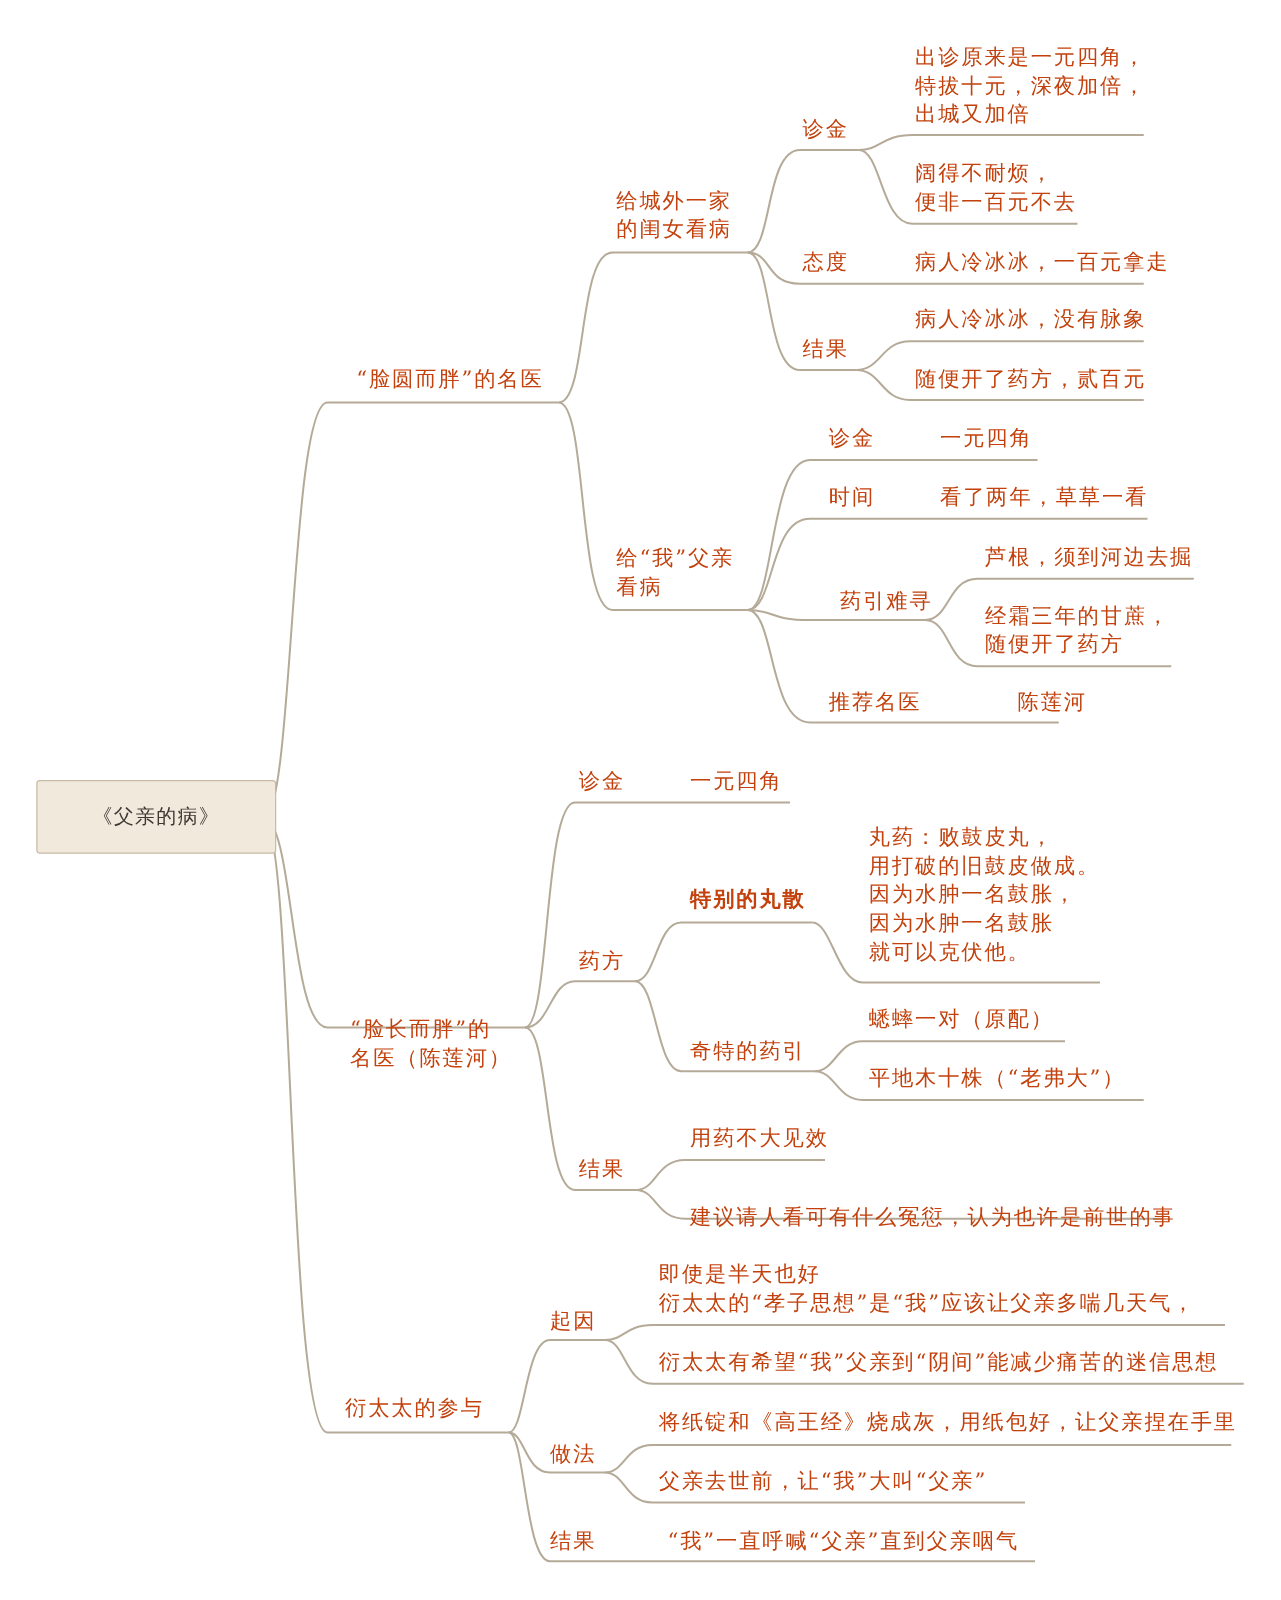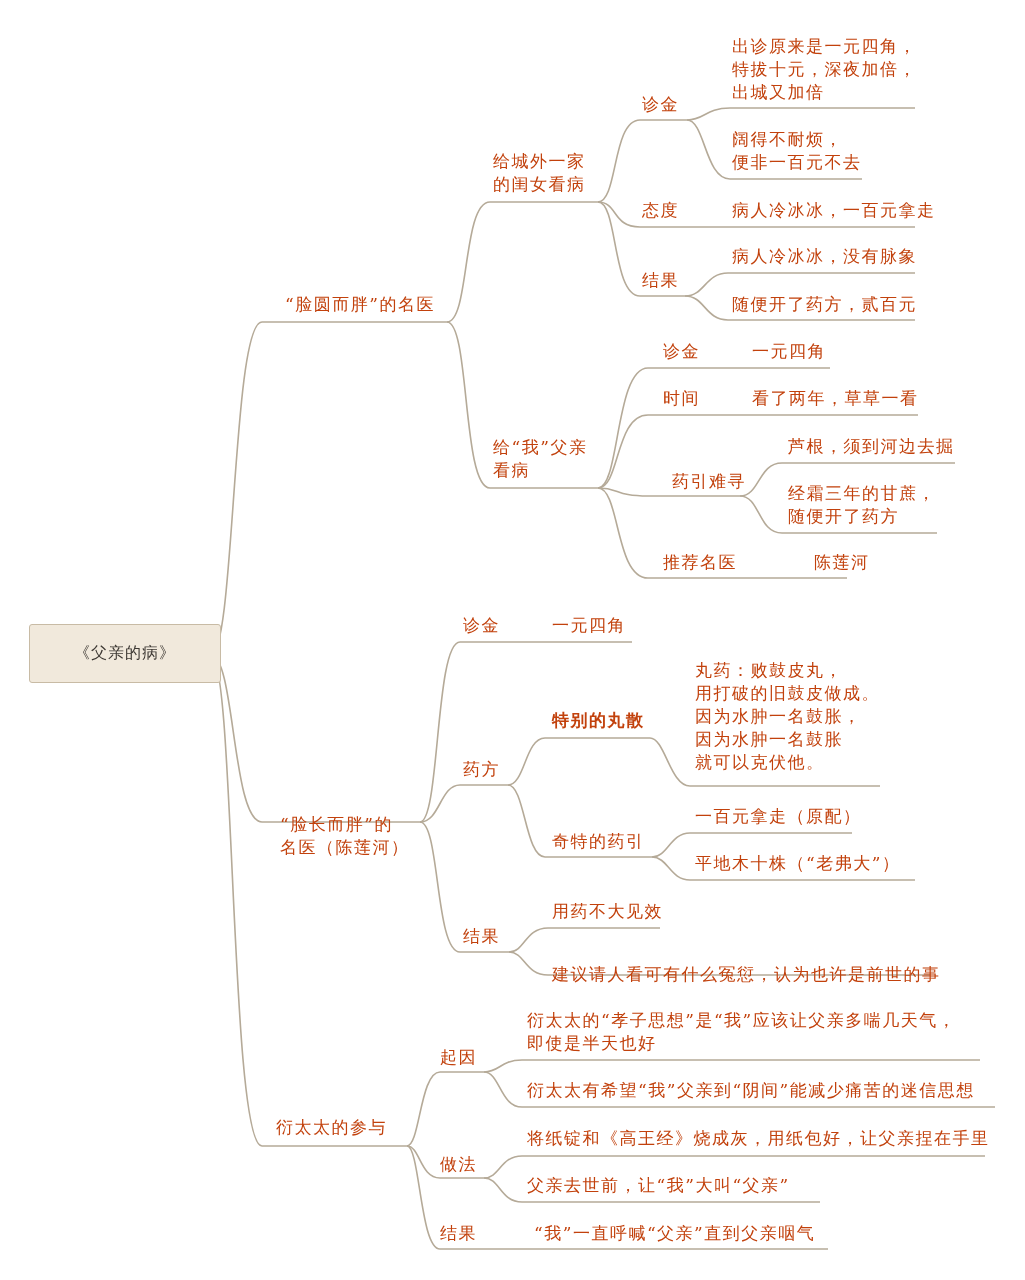--- a/index.html
+++ b/index.html
@@ -125,30 +125,30 @@
 <div class="t" style="left:463px; top:758px;">药方</div>
 <div class="t" style="left:552px; top:709px;font-weight:bold;">特别的丸散</div>
 <div class="t" style="left:695px; top:659px;">
   <div>丸药：败鼓皮丸，</div>
   <div>用打破的旧鼓皮做成。</div>
   <div>因为水肿一名鼓胀，</div>
   <div>因为水肿一名鼓胀</div>
   <div>就可以克伏他。</div>
 </div>
 <div class="t" style="left:552px; top:830px;">奇特的药引</div>
-<div class="t" style="left:695px; top:805px;">一百元拿走（原配）</div>
+<div class="t" style="left:695px; top:805px;">蟋蟀一对（原配）</div>
 <div class="t" style="left:695px; top:852px;">平地木十株（“老弗大”）</div>
 <div class="t" style="left:463px; top:925px;">结果</div>
 <div class="t" style="left:552px; top:900px;">用药不大见效</div>
 <div class="t" style="left:552px; top:947px;margin-top:16px;">建议请人看可有什么冤愆，认为也许是前世的事</div>
 
 <div class="t" style="left:276px; top:1116px;">衍太太的参与</div>
 <div class="t" style="left:440px; top:1046px;">起因</div>
 <div class="t" style="left:527px; top:1009px;">
+  <div>即使是半天也好</div>
   <div>衍太太的“孝子思想”是“我”应该让父亲多喘几天气，</div>
-  <div>即使是半天也好</div>
 </div>
 <div class="t" style="left:527px; top:1079px;">衍太太有希望“我”父亲到“阴间”能减少痛苦的迷信思想</div>
 <div class="t" style="left:440px; top:1153px;">做法</div>
 <div class="t" style="left:527px; top:1127px;">将纸锭和《高王经》烧成灰，用纸包好，让父亲捏在手里</div>
 <div class="t" style="left:527px; top:1174px;">父亲去世前，让“我”大叫“父亲”</div>
 <div class="t" style="left:440px; top:1222px;">结果</div>
 <div class="t" style="left:534px; top:1222px;">“我”一直呼喊“父亲”直到父亲咽气</div>
 
 </body></html>

